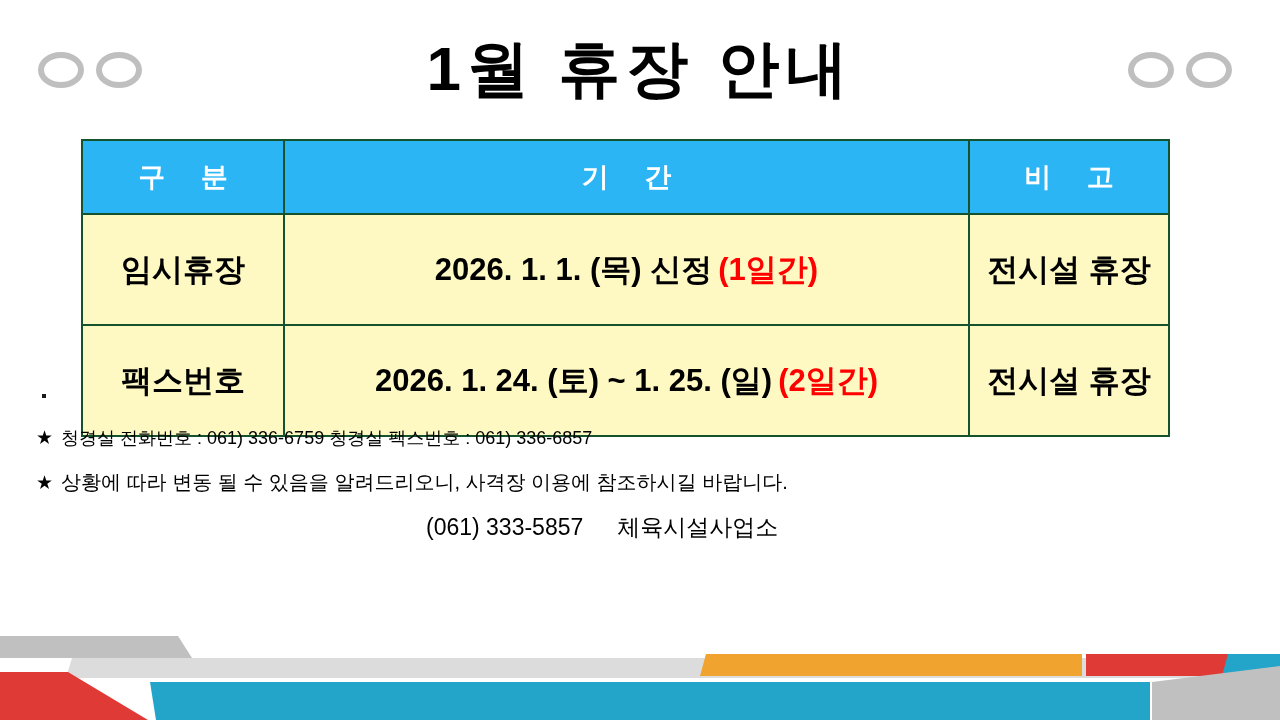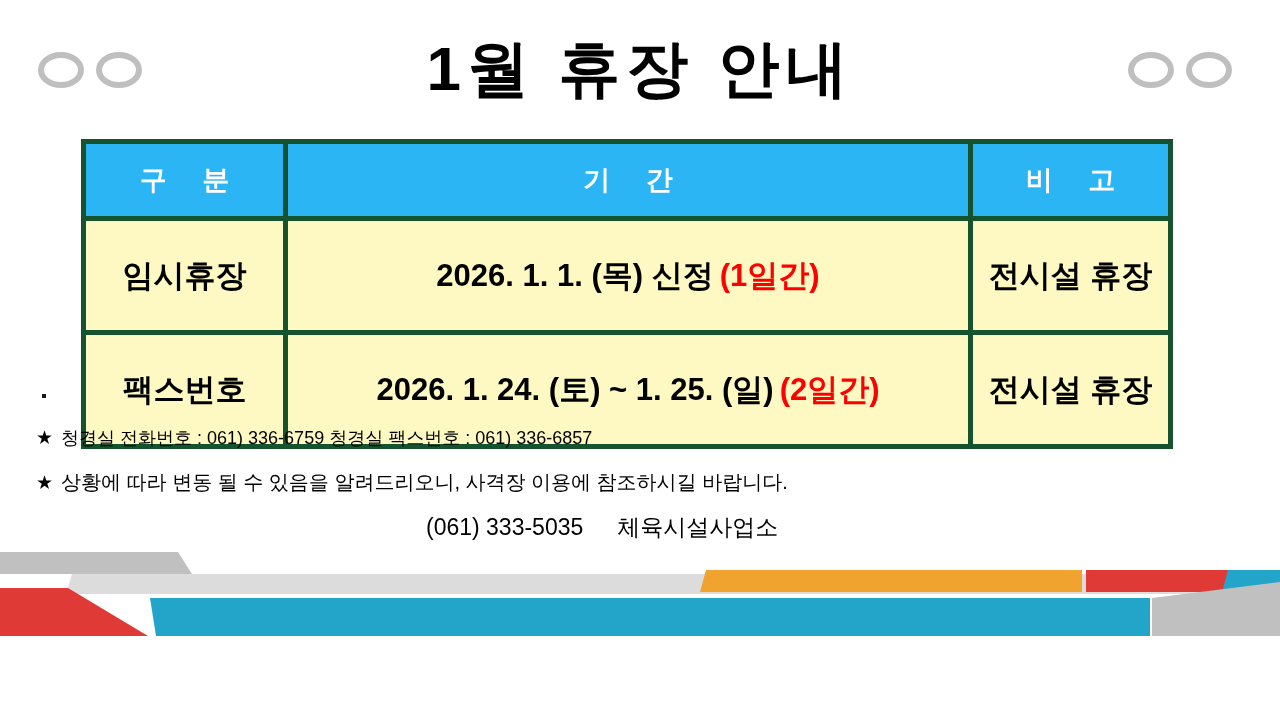--- a/index.html
+++ b/index.html
@@ -13,21 +13,21 @@
     background: #ffffff;
     font-family: "Liberation Sans", "DejaVu Sans", sans-serif;
     overflow: hidden;
     position: relative;
   }
 
   .slide {
     position: absolute;
     inset: 0;
     width: 1280px;
-    height: 636px;
+    height: 720px;
     background: #ffffff;
   }
 
   
   .rings {
     position: absolute;
     top: 52px;
     display: flex;
     gap: 12px;
     align-items: center;
@@ -60,21 +60,21 @@
   
   .notice-table {
     position: absolute;
     left: 81px;
     top: 139px;
     width: 1087px;
     border-collapse: collapse;
     table-layout: fixed;
   }
   .notice-table td, .notice-table th {
-    border: 5px solid #14532d;
+    border: 2px solid #14532d;
     padding: 0;
     text-align: center;
     vertical-align: middle;
   }
   .col-div    { width: 202px; }
   .col-period { width: 685px; }
   .col-note   { width: 200px; }
 
   .notice-table thead th {
     background: #2bb5f5;
@@ -196,21 +196,21 @@
     </tbody>
   </table>
 
   <div class="dot-artifact"></div>
 
   <div class="footnotes">
     <div class="footnote footnote-1"><span class="star">★</span><span>청경실 전화번호 : 061) 336-6759  청경실 팩스번호 : 061) 336-6857</span></div>
 
     <div class="footnote footnote-2"><span class="star">★</span><span>상황에 따라 변동 될 수 있음을 알려드리오니, 사격장 이용에 참조하시길 바랍니다.</span></div>
 
-    <div class="contact-line"><span>(061) 333-5035</span><span class="office">체육시설사업소</span></div>
+    <div class="contact-line"><span>(061) 333-5857</span><span class="office">체육시설사업소</span></div>
   </div>
 
   <svg class="ribbon" viewBox="0 0 1280 110" preserveAspectRatio="none">
 
     <polygon points="0,26 178,26 192,48 0,48" fill="#c0c0c0"></polygon>
 
     <polygon points="72,48 1280,48 1280,68 66,68" fill="#dcdcdc"></polygon>
 
     <polygon points="706,44 1082,44 1082,66 700,66" fill="#f0a32e"></polygon>
 

